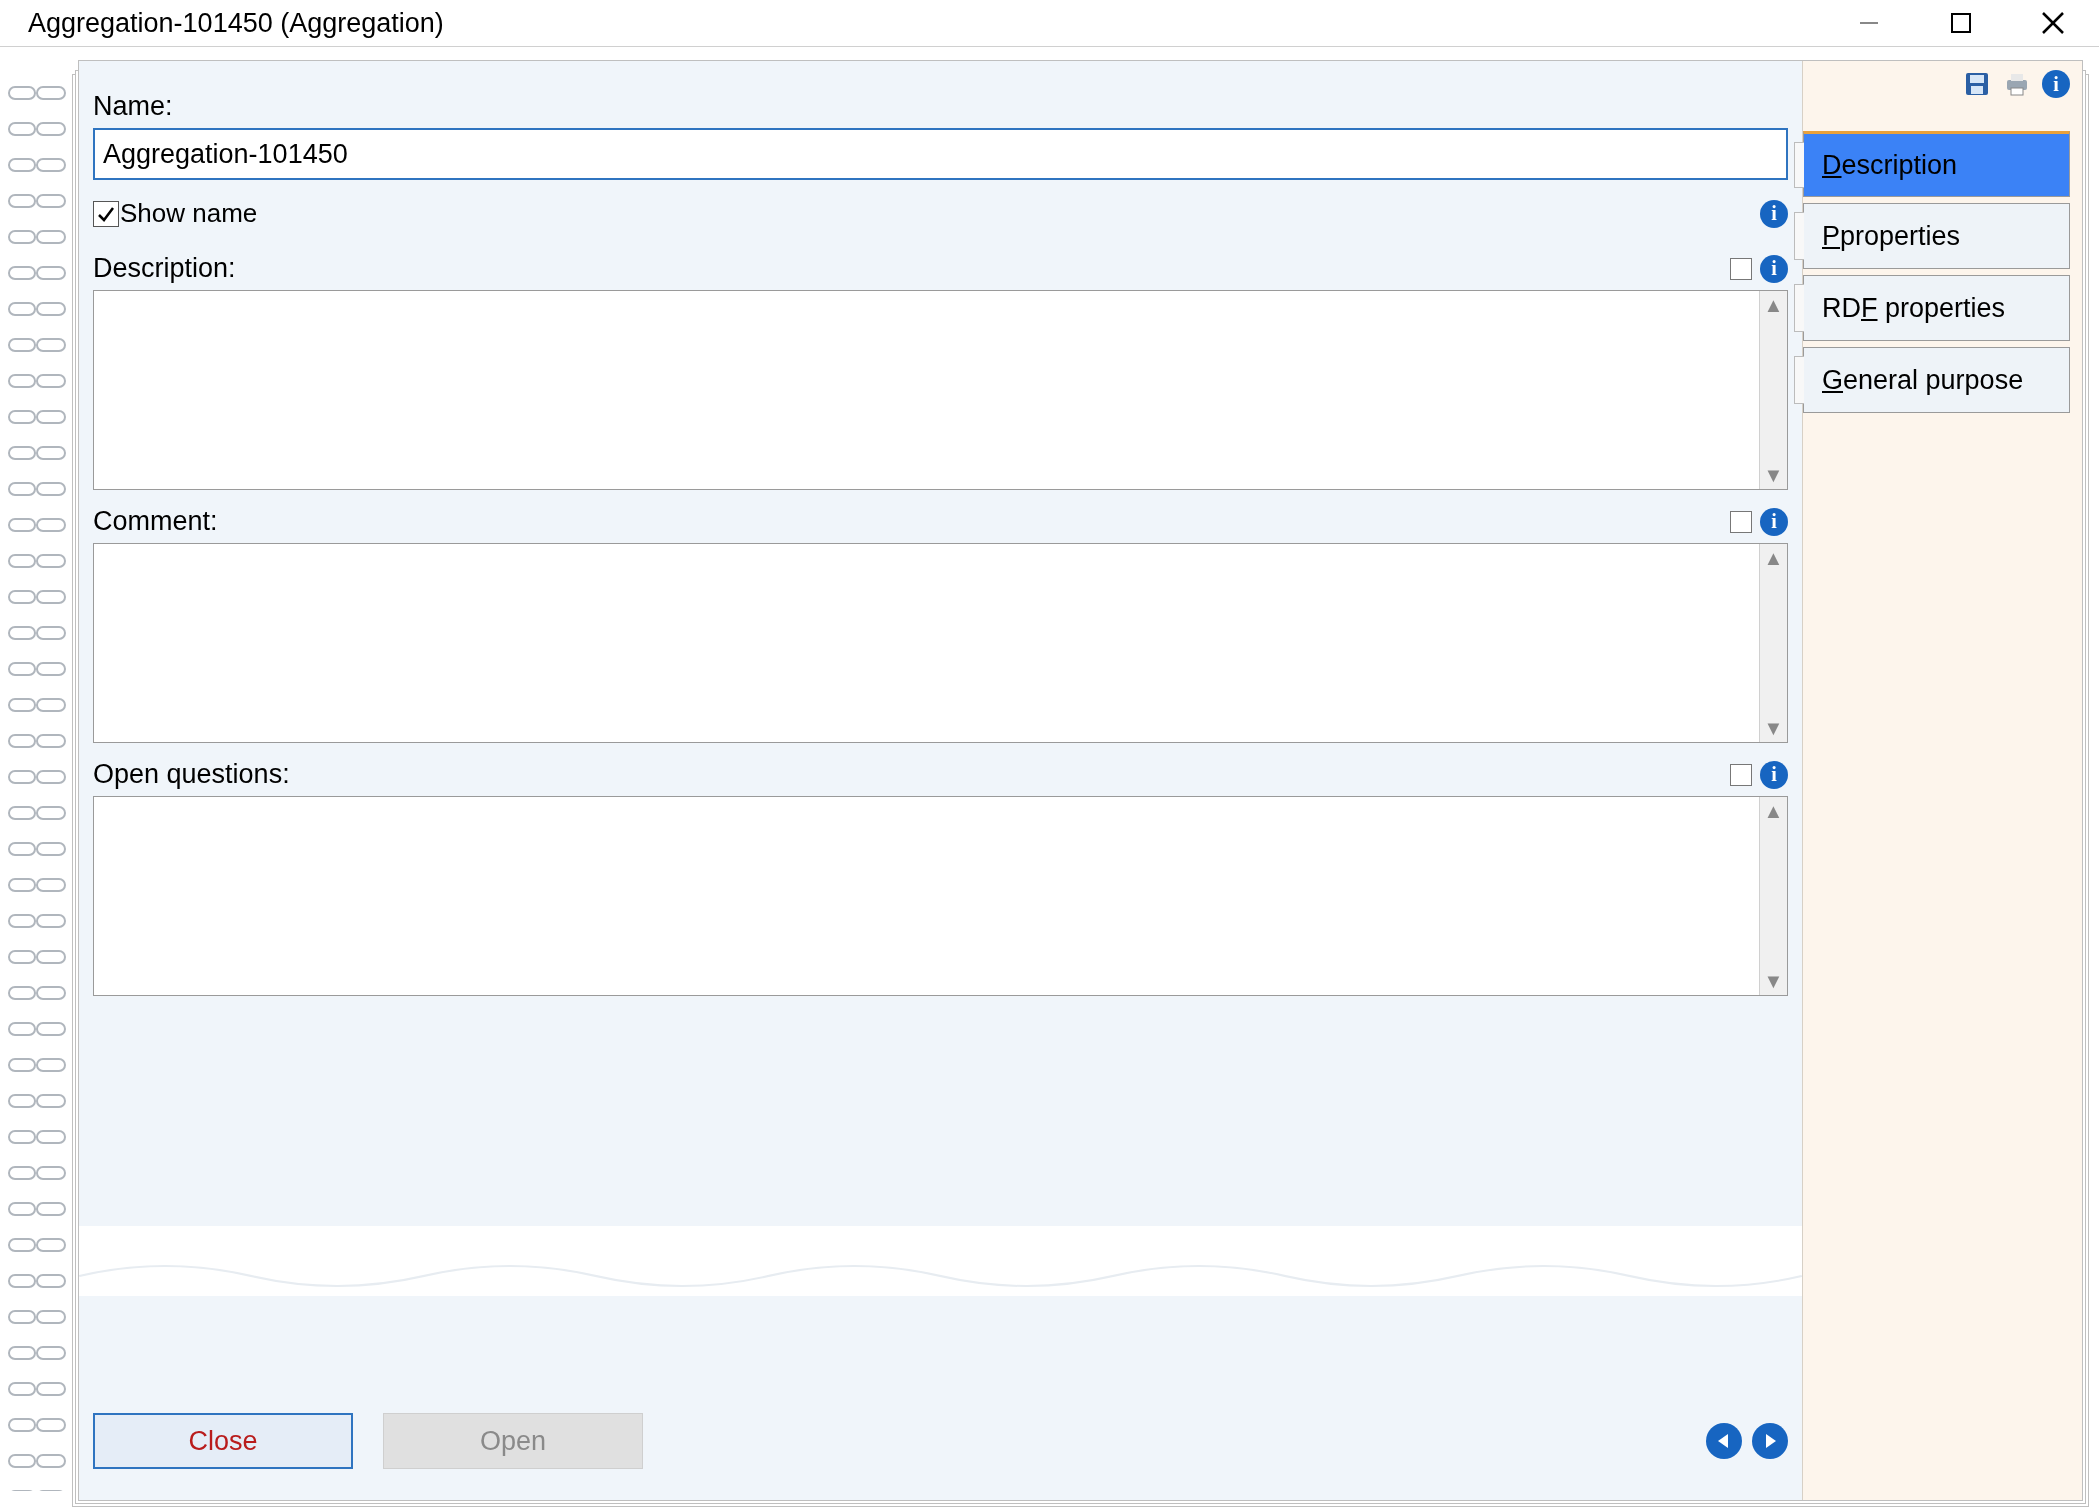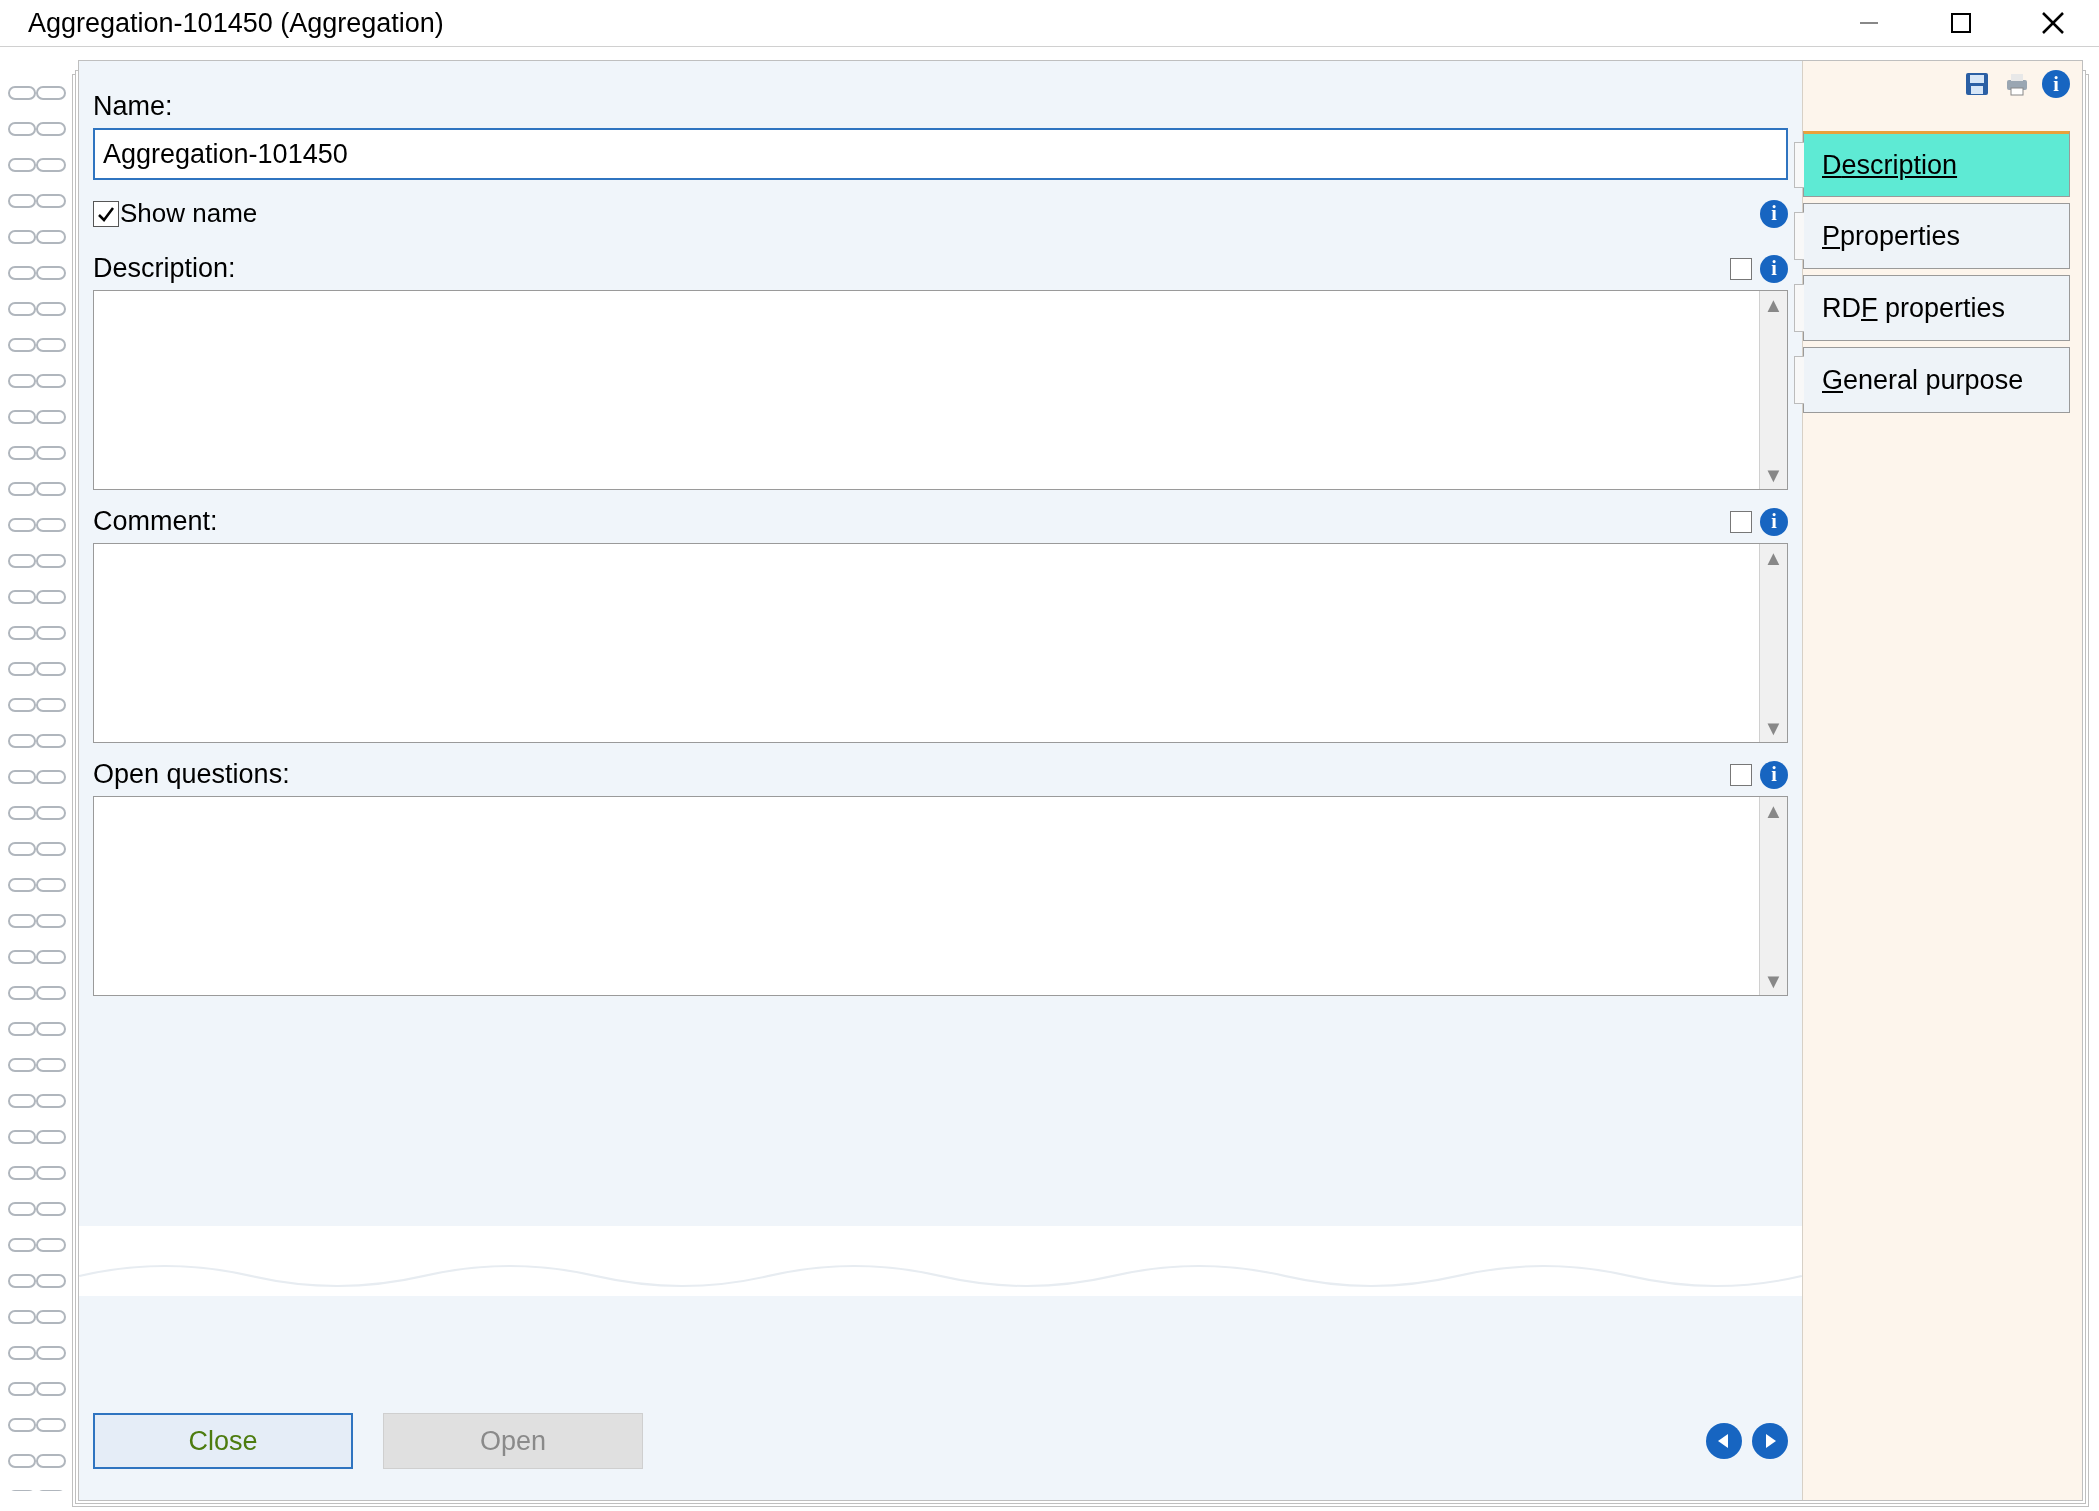--- a/index.html
+++ b/index.html
@@ -172,21 +172,21 @@
 
   
   .footer{
     position:absolute;left:14px;right:14px;bottom:24px;height:70px;
     display:flex;align-items:center;
   }
   .btn{
     width:260px;height:56px;display:flex;align-items:center;justify-content:center;
     font-size:27px;margin-right:30px;
   }
-  .btn-primary{background:#e5edf7;border:2px solid #2f74c0;color:#4d7c0f;cursor:default;}
+  .btn-primary{background:#e5edf7;border:2px solid #2f74c0;color:#b91c1c;cursor:default;}
   .btn-disabled{background:#e0e0e0;border:1px solid #cfcfcf;color:#8a8a8a;}
 
   .navarrows{
     margin-left:auto;display:flex;gap:10px;align-items:center;
   }
   .navbtn{
     width:36px;height:36px;border-radius:50%;background:#1765c1;
     display:flex;align-items:center;justify-content:center;color:#fff;
   }
 
@@ -199,21 +199,21 @@
     position:absolute;top:8px;right:12px;display:flex;gap:10px;align-items:center;
   }
   .tb-icon{width:30px;height:30px;display:flex;align-items:center;justify-content:center}
 
   .tabs{position:absolute;left:0;right:12px;top:70px;}
   .tab{
     height:66px;border:1px solid #9a9a9a;background:#eef3f8;
     display:flex;align-items:center;padding:0 18px;font-size:27px;
     margin-bottom:6px;position:relative;
   }
-  .tab.active{background:#5eead4;border-top:3px solid #e9a13b;text-decoration:underline;}
+  .tab.active{background:#3b82f6;border-top:3px solid #e9a13b;}
   .tab .ul{text-decoration:underline;}
   .tab-stub{
     position:absolute;left:-10px;top:8px;bottom:8px;width:10px;
     border:1px solid #bcbcbc;border-right:none;background:#f8f8f8;
   }
 
 </style>
 </head>
 <body>
 

